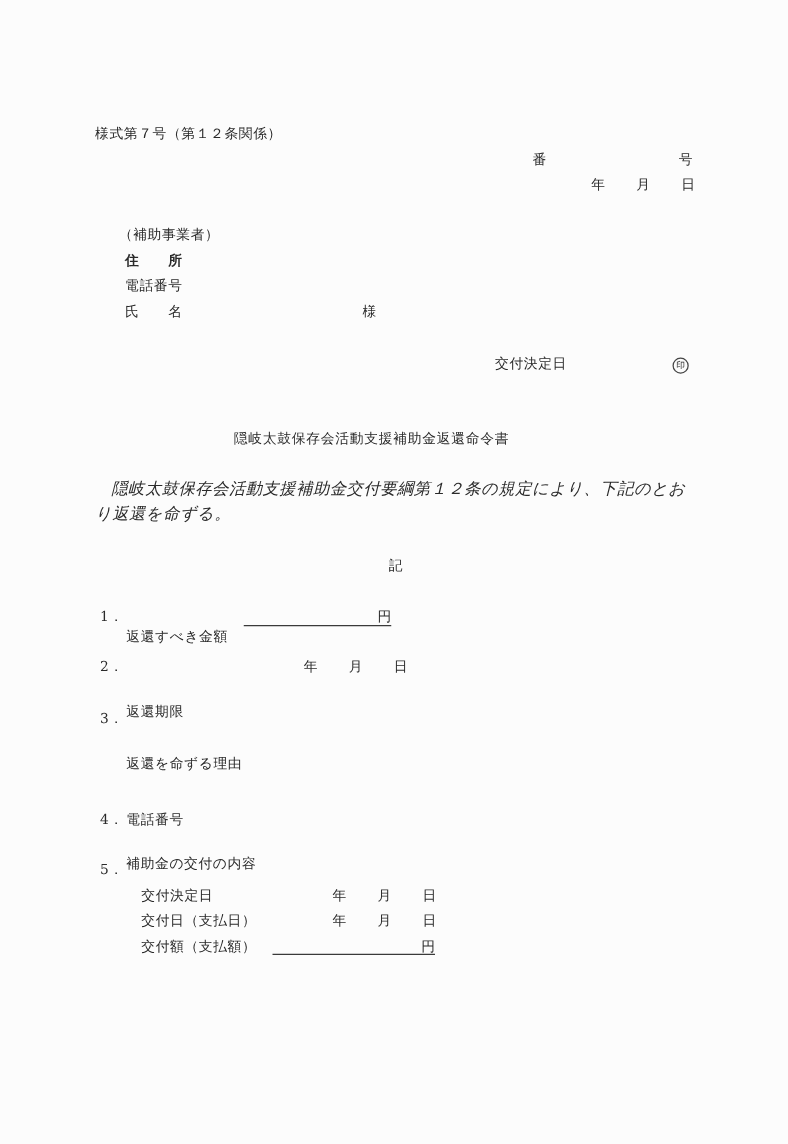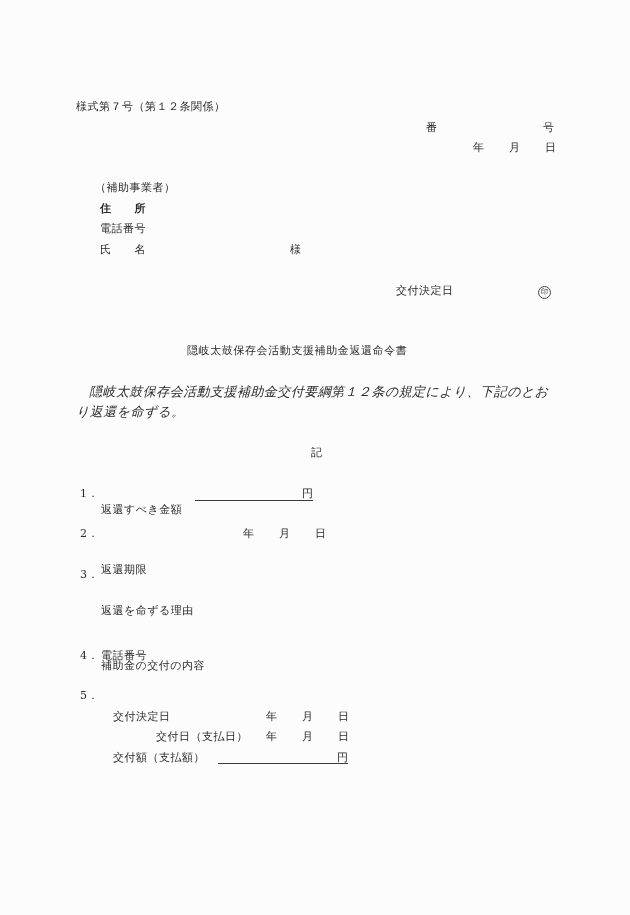--- a/index.html
+++ b/index.html
@@ -94,27 +94,27 @@
 <div class="t" style="left:279px; top:528px;">月</div>
 <div class="t" style="left:315px; top:528px;">日</div>
 
 <div class="t" style="left:80px; top:569px;">3．</div>
 <div class="t" style="left:101px; top:569px;margin-top:36px;">返還を命ずる理由</div>
 
 <div class="t" style="left:80px; top:650px;">4．</div>
 <div class="t" style="left:101px; top:650px;">電話番号</div>
 
 <div class="t" style="left:80px; top:690px;">5．</div>
-<div class="t" style="left:101px; top:660px;">補助金の交付の内容</div>
+<div class="t" style="left:101px; top:685px;">補助金の交付の内容</div>
 
 <div class="t" style="left:113px; top:711px;">交付決定日</div>
 <div class="t" style="left:266px; top:711px;">年</div>
 <div class="t" style="left:302px; top:711px;">月</div>
 <div class="t" style="left:338px; top:711px;">日</div>
 
-<div class="t" style="left:113px; top:731px;margin-left:43px;">交付日（支払日）</div>
+<div class="t" style="left:113px; top:731px;">交付日（支払日）</div>
 <div class="t" style="left:266px; top:731px;">年</div>
 <div class="t" style="left:302px; top:731px;">月</div>
 <div class="t" style="left:338px; top:731px;">日</div>
 
 <div class="t" style="left:113px; top:752px;">交付額（支払額）</div>
 <div class="uline" style="left:218px; top:763px; width:130px;"></div>
 <div class="t" style="left:337px; top:752px;">円</div>
 
 </body></html>

